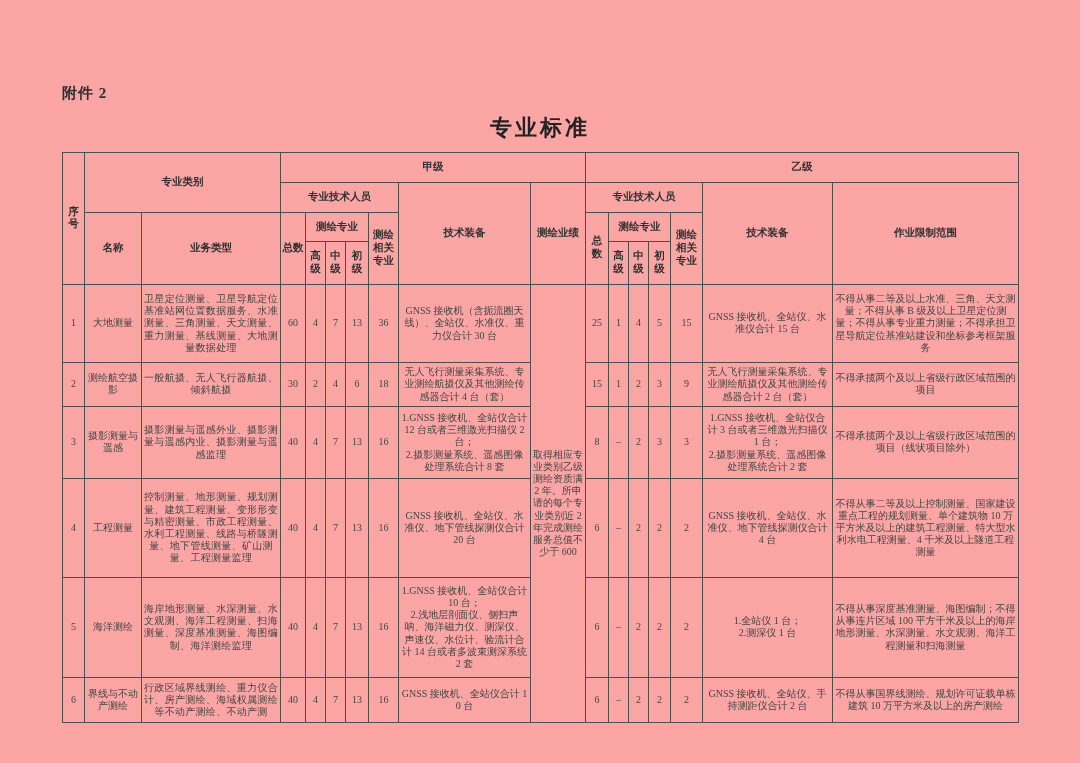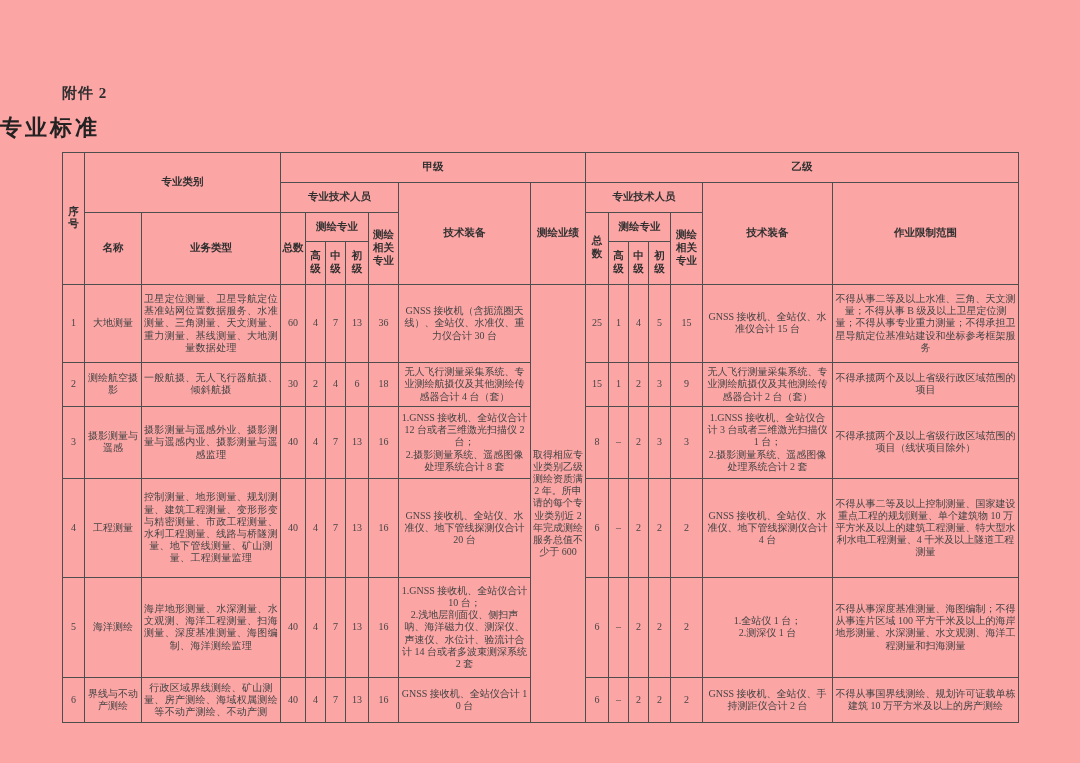--- a/index.html
+++ b/index.html
@@ -5,21 +5,21 @@
   html,body{margin:0;padding:0;background:#ffffff;}
   .page{
     position:relative;width:1080px;height:763px;background:#fca5a5;overflow:hidden;
     font-family:"Liberation Serif","DejaVu Serif",serif;color:#3b3b3b;
   }
   .attachment{
     position:absolute;left:62px;top:84px;font-size:15px;font-weight:bold;color:#2e2e2e;
     letter-spacing:1px;
   }
   .doc-title{
-    position:absolute;left:0;top:113px;width:1080px;text-align:left;
+    position:absolute;left:0;top:113px;width:1080px;text-align:center;
     font-size:22px;font-weight:bold;color:#222;letter-spacing:3px;
   }
   table.std{
     position:absolute;left:62px;top:152px;width:956px;height:526px;
     border-collapse:collapse;table-layout:fixed;
   }
   .std th,.std td{
     border:1px solid #4e4e4e;padding:1px 2px;vertical-align:middle;text-align:center;
     font-size:10px;line-height:1.22;overflow:hidden;word-break:break-all;color:#444;
   }
@@ -190,21 +190,21 @@
         <td class="num">2</td>
         <td class="num">2</td>
         <td class="equip">1.全站仪 1 台；
 2.测深仪 1 台</td>
         <td class="restrict">不得从事深度基准测量、海图编制；不得从事连片区域 100 平方千米及以上的海岸地形测量、水深测量、水文观测、海洋工程测量和扫海测量</td>
       </tr>
 
       <tr style="height:45px">
         <td class="num">6</td>
         <td class="name-cell">界线与不动产测绘</td>
-        <td class="biz">行政区域界线测绘、矿山测量、房产测绘、海域权属测绘等不动产测绘、不动产测</td>
+        <td class="biz">行政区域界线测绘、重力仪合计、房产测绘、海域权属测绘等不动产测绘、不动产测</td>
         <td class="num">40</td>
         <td class="num">4</td>
         <td class="num">7</td>
         <td class="num">13</td>
         <td class="num">16</td>
         <td class="equip">GNSS 接收机、全站仪合计 10 台</td>
         <td class="num">6</td>
         <td class="num">–</td>
         <td class="num">2</td>
         <td class="num">2</td>

